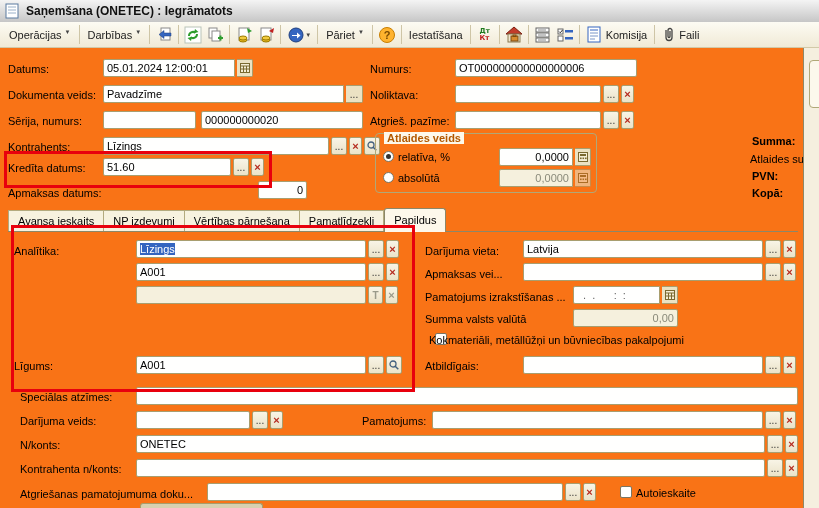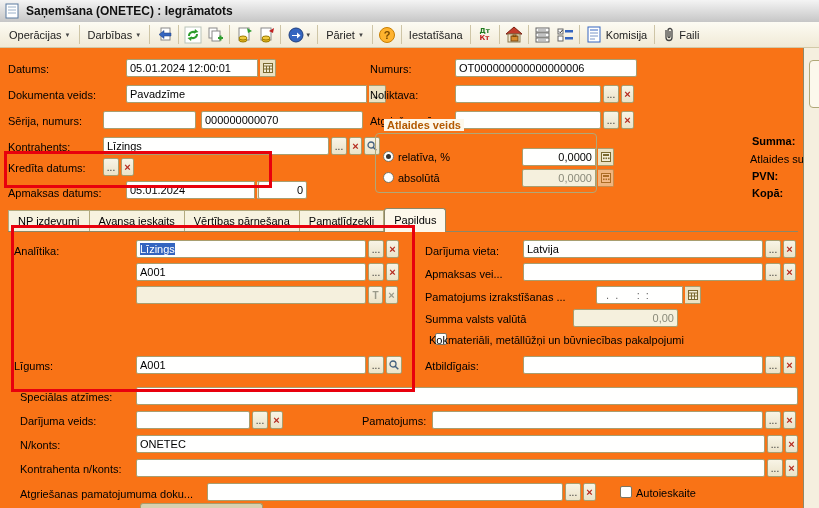--- a/index.html
+++ b/index.html
@@ -7,21 +7,21 @@
     font-family:"Liberation Sans",sans-serif;background:#f97316;}
   
   .titlebar{position:absolute;left:0;top:0;width:819px;height:22px;
     background:linear-gradient(#F4F4F4,#C6C6C6);border-bottom:1px solid #979797;
     display:flex;align-items:center;}
   .titletext{font-size:12px;font-weight:bold;color:#111;margin-left:6px;white-space:nowrap;}
   
   .toolbar{position:absolute;left:0;top:22px;width:819px;height:26px;
     background:linear-gradient(#FDFBF3,#F0EAD6);border-bottom:1px solid #D2C9A8;
     display:flex;align-items:center;padding-left:4px;box-sizing:border-box;}
-  .tbmenu{font-size:11px;color:#222;display:flex;align-items:center;gap:3px;
+  .tbmenu{font-size:11px;color:#222;display:flex;gap:3px;
     padding:3px 5px;white-space:nowrap;cursor:default;}
   .caret{font-size:6px;color:#444;}
   .sep{width:1px;height:19px;background:#CEC5A6;margin:0 3px;}
   .tbbtn{width:22px;height:22px;display:flex;align-items:center;justify-content:center;}
   .tbtext{font-size:11px;color:#222;display:flex;align-items:center;gap:4px;padding:3px 4px;white-space:nowrap;}
   .dtkt{display:flex;flex-direction:column;font-size:7px;font-weight:bold;line-height:7px;font-family:"DejaVu Sans",sans-serif;}
   .dtkt .dt{color:#1F7A1F;}.dtkt .kt{color:#C02020;}
   
   .lbl{position:absolute;font-size:11px;color:#000;white-space:nowrap;}
   .b{font-weight:bold;}
@@ -29,21 +29,21 @@
   .input{border:1px solid #A89E6F;background:#FFFFFE;border-radius:2px;font-size:11px;
     padding:2px 3px 0 3px;height:18px;box-sizing:border-box;overflow:hidden;white-space:pre;color:#000;}
   .input.dis{background:#F5F0DD;color:#8A8A7A;}
   .ra{text-align:right;}
   .flex1{flex:1;}
   .btn{width:16px;height:18px;box-sizing:border-box;border:1px solid #A89E6F;border-radius:2px;
     background:linear-gradient(#F8F4E6,#EBE3C9);font-size:10px;display:flex;align-items:center;
     justify-content:center;color:#333;cursor:default;}
   .btn.x{color:#B52A1F;font-weight:bold;width:13px;font-size:11px;}
   .btn.t{color:#9A9A8A;font-weight:bold;width:15px;}
-  .comp{display:flex;margin-left:23px;}
+  .comp{display:flex;}
   .comp .input{border-radius:2px 0 0 2px;}
   .abtn{width:16px;height:18px;box-sizing:border-box;border:1px solid #A89E6F;border-left:none;
     border-radius:0 2px 2px 0;background:#EBE2C3;display:flex;align-items:center;justify-content:center;}
   .chk{position:absolute;width:12px;height:12px;background:#fff;border:1px solid #7A7563;border-radius:2px;box-sizing:border-box;}
   .radio{width:11px;height:11px;border:1px solid #7A7563;border-radius:50%;background:#fff;box-sizing:border-box;display:inline-block;position:relative;}
   .radio.on::after{content:"";position:absolute;left:2px;top:2px;width:5px;height:5px;border-radius:50%;background:#333;}
   .gbox{position:absolute;border:1px solid #B0A878;border-radius:4px;}
   .glegend{position:absolute;font-size:11px;font-weight:bold;color:#B35900;background:#FDF8EB;padding:0 3px;white-space:nowrap;}
   .sel{background:#3465C0;color:#fff;}
   .redbox{position:absolute;border:3px solid #E8000D;z-index:10;pointer-events:none;}
@@ -225,179 +225,168 @@
   <div class="grp comp" style="left:103px;top:85px;width:260px">
     <div class="input flex1">Pavadzīme</div>
     <div class="abtn" style="width:17px;font-size:10px;color:#333">...</div>
   </div>
 
   <span class="lbl" style="left:8px;top:115px">Sērija, numurs:</span>
   <div class="grp" style="left:103px;top:111px">
     <div class="input" style="width:93px"></div>
   </div>
   <div class="grp" style="left:201px;top:111px">
-    <div class="input" style="width:162px">000000000070</div>
+    <div class="input" style="width:162px">000000000020</div>
   </div>
 
   <span class="lbl" style="left:8px;top:141px">Kontrahents:</span>
   <div class="grp" style="left:103px;top:137px">
     <div class="input" style="width:226px">Līzings</div>
     <div class="btn">...</div>
     <div class="btn x">×</div>
     <div class="btn">
       <svg width="10" height="10">
         <circle cx="4" cy="4" r="3" fill="none" stroke="#44617E" stroke-width="1.3"></circle>
         <line x1="6.2" y1="6.2" x2="9.3" y2="9.3" stroke="#44617E" stroke-width="1.5"></line>
       </svg>
     </div>
   </div>
 
   <span class="lbl" style="left:8px;top:162px">Kredīta datums:</span>
   <div class="grp" style="left:103px;top:158px">
+    <div class="input" style="width:128px">51.60</div>
     <div class="btn">...</div>
     <div class="btn x">×</div>
   </div>
 
   <span class="lbl" style="left:8px;top:187px">Apmaksas datums:</span>
-  <div class="grp comp" style="left:103px;top:181px;width:147px">
-    <div class="input flex1">05.01.2024</div>
+  <div class="grp" style="left:258px;top:181px">
+    <div class="input ra" style="width:49px">0</div>
+  </div>
+
+  <span class="lbl" style="left:370px;top:63px">Numurs:</span>
+  <div class="grp" style="left:455px;top:59px">
+    <div class="input" style="width:182px">OT000000000000000006</div>
+  </div>
+
+  <span class="lbl" style="left:370px;top:89px">Noliktava:</span>
+  <div class="grp" style="left:455px;top:85px">
+    <div class="input" style="width:146px"></div>
+    <div class="btn">...</div>
+    <div class="btn x">×</div>
+  </div>
+
+  <span class="lbl" style="left:370px;top:115px">Atgrieš. pazīme:</span>
+  <div class="grp" style="left:455px;top:111px">
+    <div class="input" style="width:146px"></div>
+    <div class="btn">...</div>
+    <div class="btn x">×</div>
+  </div>
+
+  <div class="gbox" style="left:375px;top:133px;width:220px;height:58px"></div>
+  <span class="glegend" style="left:384px;top:132px">Atlaides veids</span>
+  <span class="radio on" style="position:absolute;left:383px;top:151px"></span>
+  <span class="lbl" style="left:398px;top:151px">relatīva, %</span>
+  <div class="grp comp" style="left:499px;top:148px;width:92px">
+    <div class="input ra flex1">0,0000</div>
+    <div class="abtn">
+      <svg width="10" height="10">
+        <rect x="0.5" y="0.5" width="9" height="9" fill="#F5EED6" stroke="#7A6A30"></rect>
+        <rect x="2" y="2" width="6" height="2" fill="#7A6A30"></rect>
+        <rect x="2" y="5.5" width="1.6" height="1.6" fill="#7A6A30"></rect>
+        <rect x="4.5" y="5.5" width="1.6" height="1.6" fill="#7A6A30"></rect>
+        <rect x="7" y="5.5" width="1.6" height="1.6" fill="#7A6A30"></rect>
+      </svg>
+    </div>
+  </div>
+  <span class="radio" style="position:absolute;left:383px;top:172px"></span>
+  <span class="lbl" style="left:398px;top:172px">absolūtā</span>
+  <div class="grp comp" style="left:499px;top:169px;width:92px">
+    <div class="input ra flex1 dis">0,0000</div>
+    <div class="abtn" style="opacity:.6">
+      <svg width="10" height="10">
+        <rect x="0.5" y="0.5" width="9" height="9" fill="#F5EED6" stroke="#7A6A30"></rect>
+        <rect x="2" y="2" width="6" height="2" fill="#7A6A30"></rect>
+        <rect x="2" y="5.5" width="1.6" height="1.6" fill="#7A6A30"></rect>
+        <rect x="4.5" y="5.5" width="1.6" height="1.6" fill="#7A6A30"></rect>
+        <rect x="7" y="5.5" width="1.6" height="1.6" fill="#7A6A30"></rect>
+      </svg>
+    </div>
+  </div>
+
+  <span class="lbl b" style="left:752px;top:135px">Summa:</span>
+  <span class="lbl" style="left:750px;top:153px">Atlaides sum</span>
+  <span class="lbl b" style="left:752px;top:170px">PVN:</span>
+  <span class="lbl b" style="left:752px;top:187px">Kopā:</span>
+
+  <div class="tabline"></div>
+  <div class="tabstrip">
+    <div class="tab">Avansa ieskaits</div>
+    <div class="tab">NP izdevumi</div>
+    <div class="tab">Vērtības pārnešana</div>
+    <div class="tab">Pamatlīdzekļi</div>
+    <div class="tab active">Papildus</div>
+  </div>
+
+  <span class="lbl" style="left:14px;top:245px">Analītika:</span>
+  <div class="grp" style="left:136px;top:240px">
+    <div class="input" style="width:230px"><span class="sel">Līzings</span></div>
+    <div class="btn">...</div>
+    <div class="btn x">×</div>
+  </div>
+  <div class="grp" style="left:136px;top:263px">
+    <div class="input" style="width:230px">A001</div>
+    <div class="btn">...</div>
+    <div class="btn x">×</div>
+  </div>
+  <div class="grp" style="left:136px;top:286px">
+    <div class="input dis" style="width:230px"></div>
+    <div class="btn t">T</div>
+    <div class="btn x" style="color:#9A9A8A">×</div>
+  </div>
+
+  <span class="lbl" style="left:14px;top:360px">Līgums:</span>
+  <div class="grp" style="left:136px;top:356px">
+    <div class="input" style="width:230px">A001</div>
+    <div class="btn">...</div>
+    <div class="btn">
+      <svg width="10" height="10">
+        <circle cx="4" cy="4" r="3" fill="none" stroke="#44617E" stroke-width="1.3"></circle>
+        <line x1="6.2" y1="6.2" x2="9.3" y2="9.3" stroke="#44617E" stroke-width="1.5"></line>
+      </svg>
+    </div>
+  </div>
+
+  <span class="lbl" style="left:425px;top:245px">Darījuma vieta:</span>
+  <div class="grp" style="left:523px;top:240px">
+    <div class="input" style="width:240px">Latvija</div>
+    <div class="btn">...</div>
+    <div class="btn x">×</div>
+  </div>
+
+  <span class="lbl" style="left:425px;top:268px">Apmaksas vei...</span>
+  <div class="grp" style="left:523px;top:263px">
+    <div class="input" style="width:240px"></div>
+    <div class="btn">...</div>
+    <div class="btn x">×</div>
+  </div>
+
+  <span class="lbl" style="left:425px;top:291px">Pamatojums izrakstīšanas ...</span>
+  <div class="grp comp" style="left:573px;top:286px;width:105px">
+    <div class="input flex1" style="color:#666">  .  .      :  :</div>
     <div class="abtn">
       <svg width="10" height="10">
         <rect x="0.5" y="0.5" width="9" height="9" fill="#F5EED6" stroke="#7A6A30"></rect>
         <line x1="0.5" y1="3" x2="9.5" y2="3" stroke="#7A6A30"></line>
         <line x1="3.5" y1="3" x2="3.5" y2="9.5" stroke="#7A6A30"></line>
         <line x1="6.5" y1="3" x2="6.5" y2="9.5" stroke="#7A6A30"></line>
         <line x1="0.5" y1="6" x2="9.5" y2="6" stroke="#7A6A30"></line>
       </svg>
     </div>
   </div>
-  <div class="grp" style="left:258px;top:181px">
-    <div class="input ra" style="width:49px">0</div>
-  </div>
-
-  <span class="lbl" style="left:370px;top:63px">Numurs:</span>
-  <div class="grp" style="left:455px;top:59px">
-    <div class="input" style="width:182px">OT000000000000000006</div>
-  </div>
-
-  <span class="lbl" style="left:370px;top:89px">Noliktava:</span>
-  <div class="grp" style="left:455px;top:85px">
-    <div class="input" style="width:146px"></div>
-    <div class="btn">...</div>
-    <div class="btn x">×</div>
-  </div>
-
-  <span class="lbl" style="left:370px;top:115px">Atgrieš. pazīme:</span>
-  <div class="grp" style="left:455px;top:111px">
-    <div class="input" style="width:146px"></div>
-    <div class="btn">...</div>
-    <div class="btn x">×</div>
-  </div>
-
-  <div class="gbox" style="left:375px;top:133px;width:220px;height:58px"></div>
-  <span class="glegend" style="left:384px;top:119px">Atlaides veids</span>
-  <span class="radio on" style="position:absolute;left:383px;top:151px"></span>
-  <span class="lbl" style="left:398px;top:151px">relatīva, %</span>
-  <div class="grp comp" style="left:499px;top:148px;width:92px">
-    <div class="input ra flex1">0,0000</div>
-    <div class="abtn">
-      <svg width="10" height="10">
-        <rect x="0.5" y="0.5" width="9" height="9" fill="#F5EED6" stroke="#7A6A30"></rect>
-        <rect x="2" y="2" width="6" height="2" fill="#7A6A30"></rect>
-        <rect x="2" y="5.5" width="1.6" height="1.6" fill="#7A6A30"></rect>
-        <rect x="4.5" y="5.5" width="1.6" height="1.6" fill="#7A6A30"></rect>
-        <rect x="7" y="5.5" width="1.6" height="1.6" fill="#7A6A30"></rect>
-      </svg>
-    </div>
-  </div>
-  <span class="radio" style="position:absolute;left:383px;top:172px"></span>
-  <span class="lbl" style="left:398px;top:172px">absolūtā</span>
-  <div class="grp comp" style="left:499px;top:169px;width:92px">
-    <div class="input ra flex1 dis">0,0000</div>
-    <div class="abtn" style="opacity:.6">
-      <svg width="10" height="10">
-        <rect x="0.5" y="0.5" width="9" height="9" fill="#F5EED6" stroke="#7A6A30"></rect>
-        <rect x="2" y="2" width="6" height="2" fill="#7A6A30"></rect>
-        <rect x="2" y="5.5" width="1.6" height="1.6" fill="#7A6A30"></rect>
-        <rect x="4.5" y="5.5" width="1.6" height="1.6" fill="#7A6A30"></rect>
-        <rect x="7" y="5.5" width="1.6" height="1.6" fill="#7A6A30"></rect>
-      </svg>
-    </div>
-  </div>
-
-  <span class="lbl b" style="left:752px;top:135px">Summa:</span>
-  <span class="lbl" style="left:750px;top:153px">Atlaides sum</span>
-  <span class="lbl b" style="left:752px;top:170px">PVN:</span>
-  <span class="lbl b" style="left:752px;top:187px">Kopā:</span>
-
-  <div class="tabline"></div>
-  <div class="tabstrip">
-    <div class="tab">NP izdevumi</div>
-    <div class="tab">Avansa ieskaits</div>
-    <div class="tab">Vērtības pārnešana</div>
-    <div class="tab">Pamatlīdzekļi</div>
-    <div class="tab active">Papildus</div>
-  </div>
-
-  <span class="lbl" style="left:14px;top:245px">Analītika:</span>
-  <div class="grp" style="left:136px;top:240px">
-    <div class="input" style="width:230px"><span class="sel">Līzings</span></div>
-    <div class="btn">...</div>
-    <div class="btn x">×</div>
-  </div>
-  <div class="grp" style="left:136px;top:263px">
-    <div class="input" style="width:230px">A001</div>
-    <div class="btn">...</div>
-    <div class="btn x">×</div>
-  </div>
-  <div class="grp" style="left:136px;top:286px">
-    <div class="input dis" style="width:230px"></div>
-    <div class="btn t">T</div>
-    <div class="btn x" style="color:#9A9A8A">×</div>
-  </div>
-
-  <span class="lbl" style="left:14px;top:360px">Līgums:</span>
-  <div class="grp" style="left:136px;top:356px">
-    <div class="input" style="width:230px">A001</div>
-    <div class="btn">...</div>
-    <div class="btn">
-      <svg width="10" height="10">
-        <circle cx="4" cy="4" r="3" fill="none" stroke="#44617E" stroke-width="1.3"></circle>
-        <line x1="6.2" y1="6.2" x2="9.3" y2="9.3" stroke="#44617E" stroke-width="1.5"></line>
-      </svg>
-    </div>
-  </div>
-
-  <span class="lbl" style="left:425px;top:245px">Darījuma vieta:</span>
-  <div class="grp" style="left:523px;top:240px">
-    <div class="input" style="width:240px">Latvija</div>
-    <div class="btn">...</div>
-    <div class="btn x">×</div>
-  </div>
-
-  <span class="lbl" style="left:425px;top:268px">Apmaksas vei...</span>
-  <div class="grp" style="left:523px;top:263px">
-    <div class="input" style="width:240px"></div>
-    <div class="btn">...</div>
-    <div class="btn x">×</div>
-  </div>
-
-  <span class="lbl" style="left:425px;top:291px">Pamatojums izrakstīšanas ...</span>
-  <div class="grp comp" style="left:573px;top:286px;width:105px">
-    <div class="input flex1" style="color:#666">  .  .      :  :</div>
-    <div class="abtn">
-      <svg width="10" height="10">
-        <rect x="0.5" y="0.5" width="9" height="9" fill="#F5EED6" stroke="#7A6A30"></rect>
-        <line x1="0.5" y1="3" x2="9.5" y2="3" stroke="#7A6A30"></line>
-        <line x1="3.5" y1="3" x2="3.5" y2="9.5" stroke="#7A6A30"></line>
-        <line x1="6.5" y1="3" x2="6.5" y2="9.5" stroke="#7A6A30"></line>
-        <line x1="0.5" y1="6" x2="9.5" y2="6" stroke="#7A6A30"></line>
-      </svg>
-    </div>
-  </div>
 
   <span class="lbl" style="left:425px;top:313px">Summa valsts valūtā</span>
   <div class="grp" style="left:573px;top:309px">
     <div class="input ra dis" style="width:105px">0,00</div>
   </div>
 
   <span class="chk" style="left:435px;top:333px"></span>
   <span class="lbl" style="left:429px;top:334px">Kokmateriāli, metāllūžņi un būvniecības pakalpojumi</span>
 
   <span class="lbl" style="left:425px;top:360px">Atbildīgais:</span>

